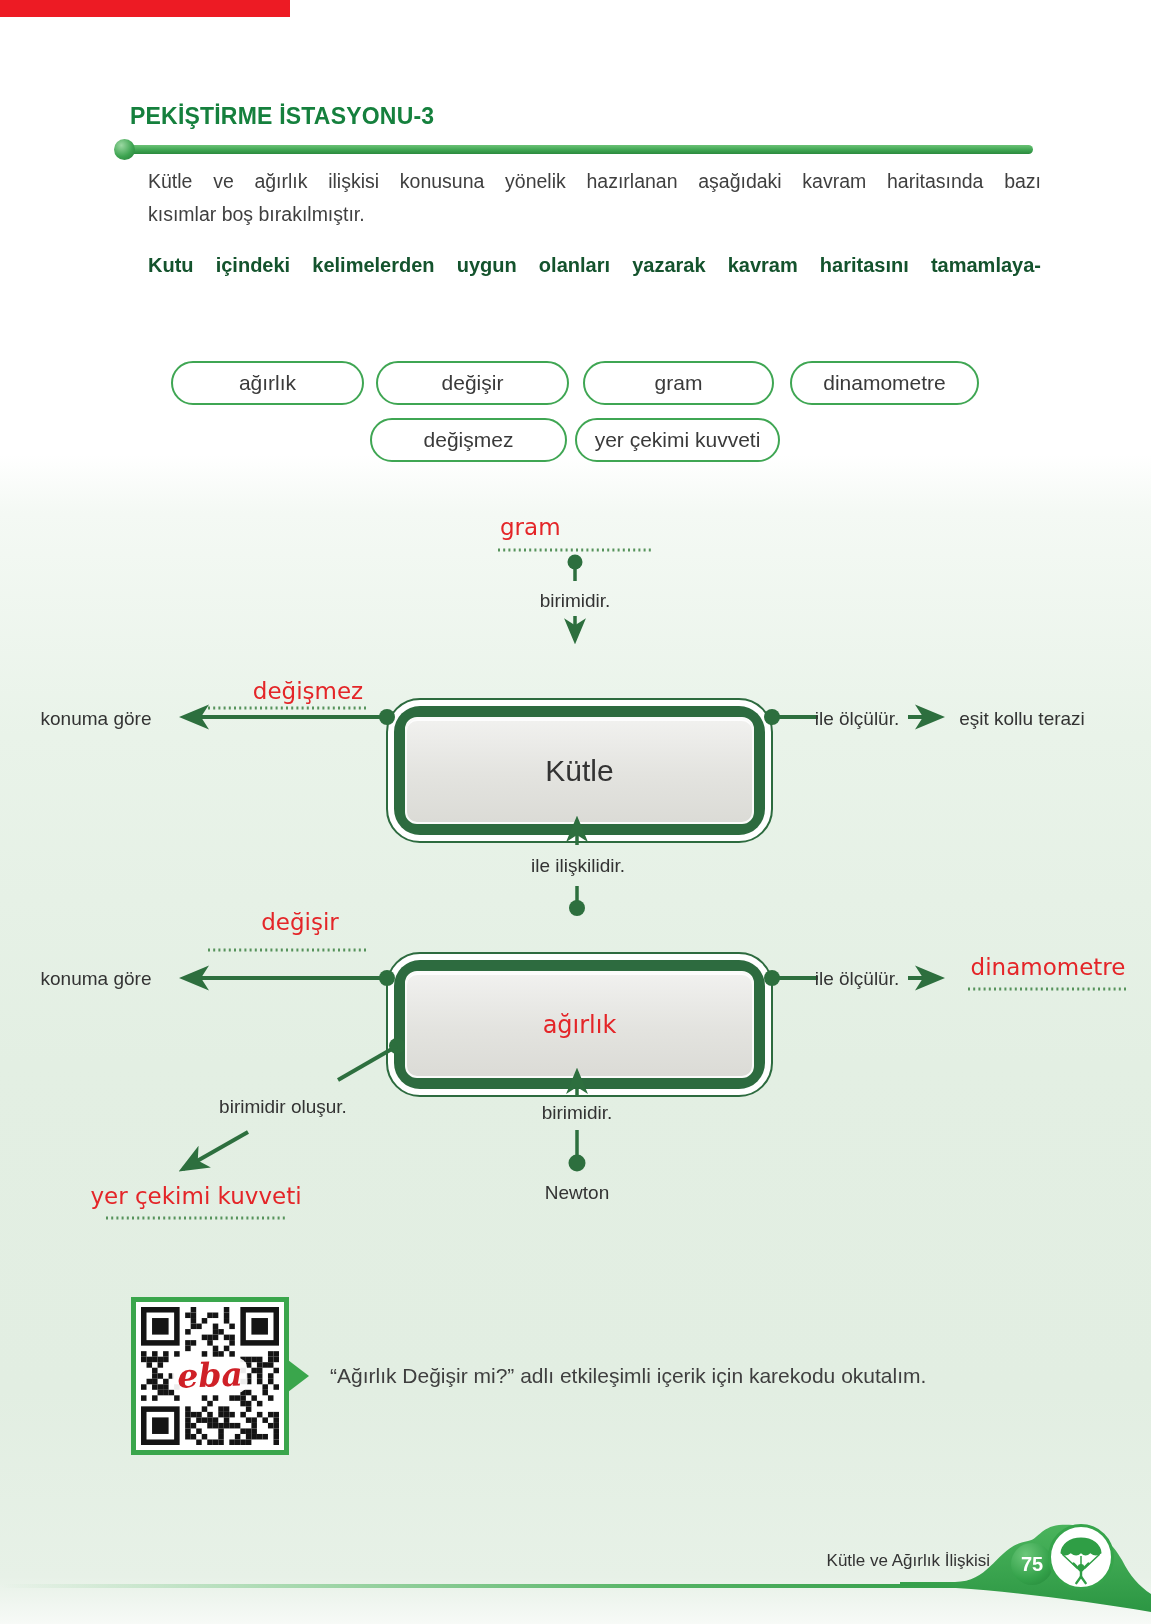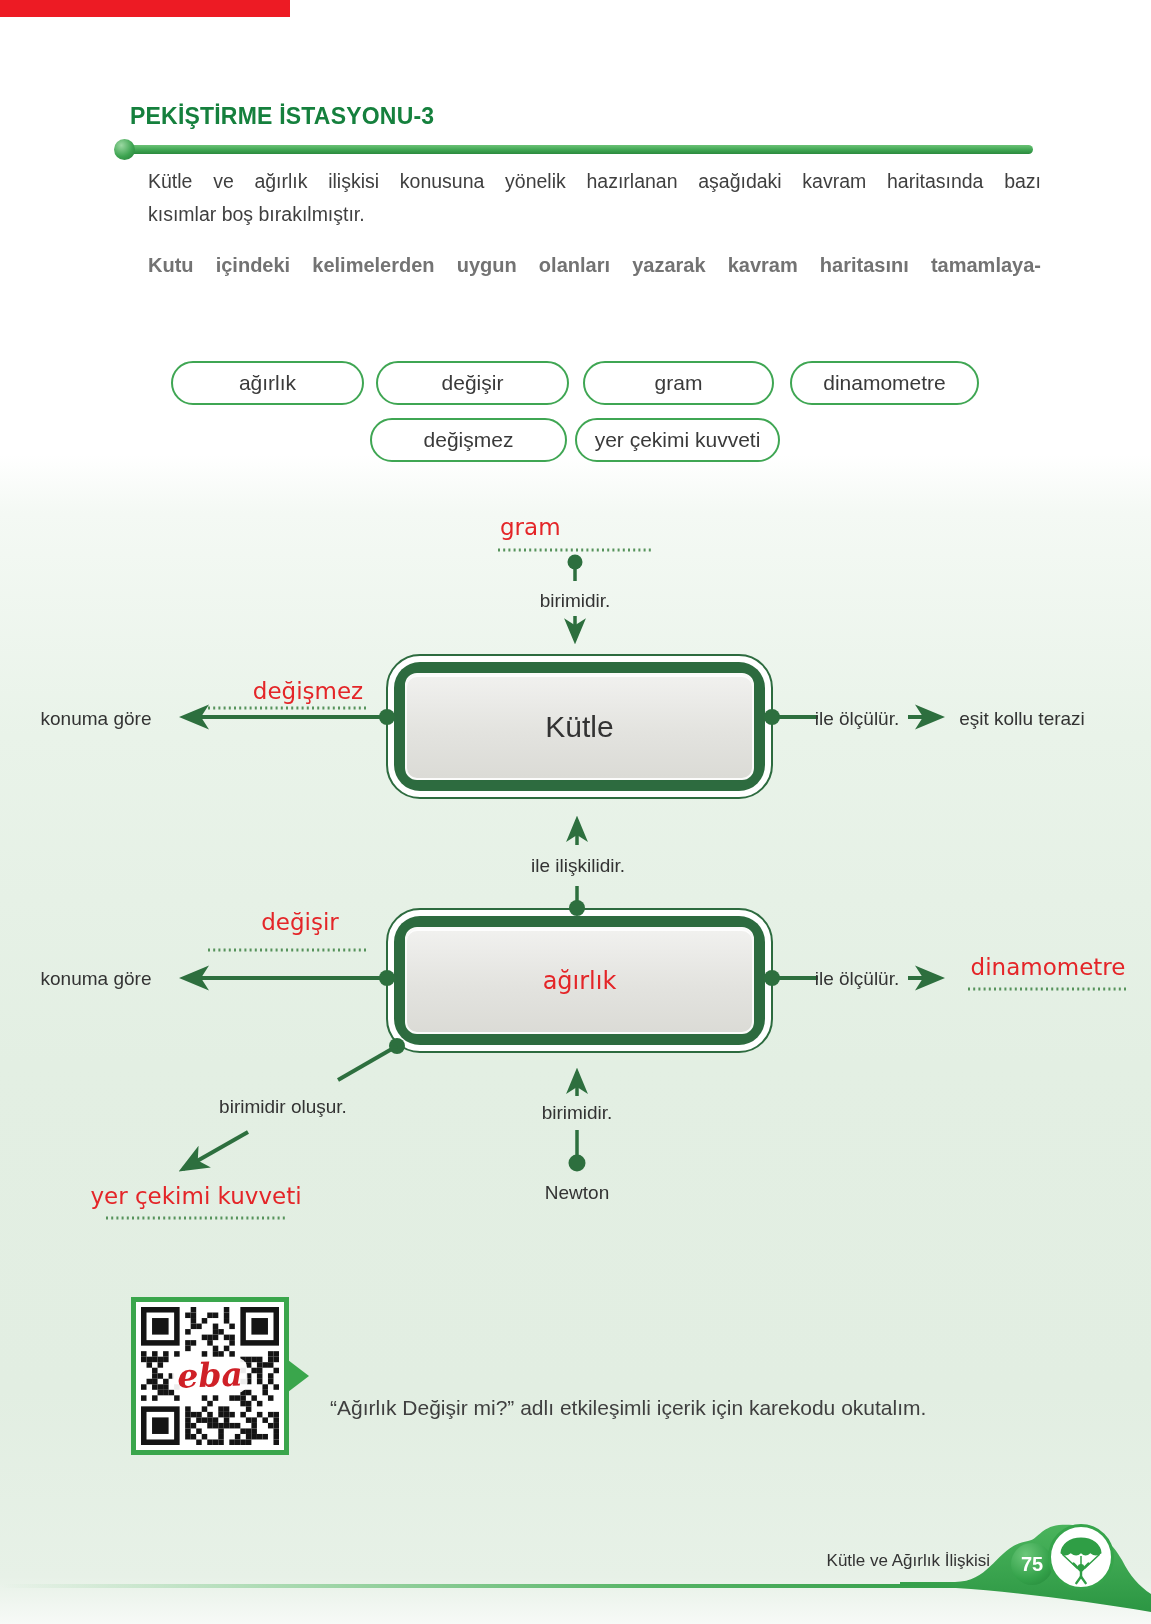--- a/index.html
+++ b/index.html
@@ -12,26 +12,26 @@
   .top-red-bar{position:absolute;left:0;top:0;width:290px;height:17px;background:#ed1b24;}
   .section-title{position:absolute;left:130px;top:103px;font-size:23px;font-weight:bold;color:#15803d;letter-spacing:.2px;}
   .title-rule{position:absolute;left:126px;top:145px;width:907px;height:9px;border-radius:5px;
     background:linear-gradient(180deg,#6cc276 0%,#3fa552 55%,#2b8a3e 100%);}
   .title-ball{position:absolute;left:114px;top:139px;width:21px;height:21px;border-radius:50%;
     background:radial-gradient(circle at 35% 30%,#9bd8a2,#3fa552 55%,#1f7a33 100%);}
   .para{position:absolute;left:148px;width:893px;font-size:19.5px;line-height:33px;color:#3f3f3f;}
   .para .fill{display:block;text-align:justify;text-align-last:justify;}
   .para .last{display:block;}
   #intro{top:165px;}
-  #instruction{top:249px;font-weight:bold;color:#737373;font-size:20px;}
+  #instruction{top:249px;font-weight:bold;color:#14532d;font-size:20px;}
   
   .pill{position:absolute;height:44px;box-sizing:border-box;border:2.5px solid #3fa653;border-radius:22px;
     background:#fff;display:flex;align-items:center;justify-content:center;font-size:21px;color:#3a3a3a;}
   
-  .cbox{position:absolute;left:386px;width:387px;height:145px;}
+  .cbox{position:absolute;left:386px;width:387px;height:145px;margin-top:44px;}
   .cbox .outer{width:100%;height:100%;box-sizing:border-box;border:2px solid #2d6b3f;border-radius:34px;background:#fff;padding:6px;}
   .cbox .ring{height:100%;box-sizing:border-box;background:#2d6b3f;border-radius:26px;padding:11px;}
   .cbox .panel{height:100%;box-sizing:border-box;border-radius:12px;border:2px solid #fbfbfa;
     background:linear-gradient(180deg,#f1f1ef 0%,#e3e3df 55%,#dbdbd6 100%);
     box-shadow:inset 0 2px 0 rgba(255,255,255,.85);
     display:flex;align-items:center;justify-content:center;}
   
   .lb{position:absolute;transform:translate(-50%,-50%);text-align:center;font-size:19px;color:#333;line-height:1.26;white-space:nowrap;}
   .lb.wrap{white-space:normal;}
   .red{color:#e42528;font-family:"DejaVu Sans",sans-serif;font-size:23px;font-weight:500;}
@@ -40,21 +40,21 @@
   svg.map{position:absolute;left:0;top:0;width:1151px;height:1624px;pointer-events:none;}
   
   .qr-frame{position:absolute;left:131px;top:1297px;width:158px;height:158px;box-sizing:border-box;
     border:5px solid #3aa64c;background:#fff;padding:5px;}
   .qr-frame svg{display:block;width:100%;height:100%;}
   .qr-pointer{position:absolute;left:288px;top:1360px;width:0;height:0;
     border-top:16px solid transparent;border-bottom:16px solid transparent;border-left:21px solid #3aa64c;}
   .eba-logo{position:absolute;left:210px;top:1376px;transform:translate(-50%,-50%) rotate(-2deg);
     font-family:"DejaVu Serif",serif;font-style:italic;font-weight:bold;font-size:33px;color:#cf2027;
     background:rgba(255,255,255,.92);padding:0 5px;border-radius:10px;line-height:1.05;}
-  .qr-caption{position:absolute;left:330px;top:1408px;transform:translate(0,-50%);font-size:21px;color:#3f3f3f;}
+  .qr-caption{position:absolute;left:330px;top:1376px;transform:translate(0,-50%);font-size:21px;color:#3f3f3f;}
   
   .footer-line{position:absolute;left:0;top:1584px;width:1005px;height:4px;border-radius:2px;
     background:linear-gradient(90deg,rgba(130,195,140,0) 0%,#a5d8ad 30%,#55b465 65%,#2f9a45 100%);}
   .footer-wave{position:absolute;left:900px;top:1518px;width:251px;height:106px;}
   .chapter-title{position:absolute;left:600px;top:1551px;width:390px;text-align:right;font-size:17px;color:#333;}
   .page-badge{position:absolute;left:1011px;top:1543px;width:42px;height:42px;border-radius:50%;
     background:radial-gradient(circle at 35% 28%,#6cc77a,#34a24a 60%,#238438 100%);
     color:#fff;font-weight:bold;font-size:20px;display:flex;align-items:center;justify-content:center;}
   .brand-circle{position:absolute;left:1048px;top:1524px;width:66px;height:66px;border-radius:50%;
     background:#fff;border:3px solid #36a44b;box-sizing:border-box;display:flex;align-items:center;justify-content:center;}

